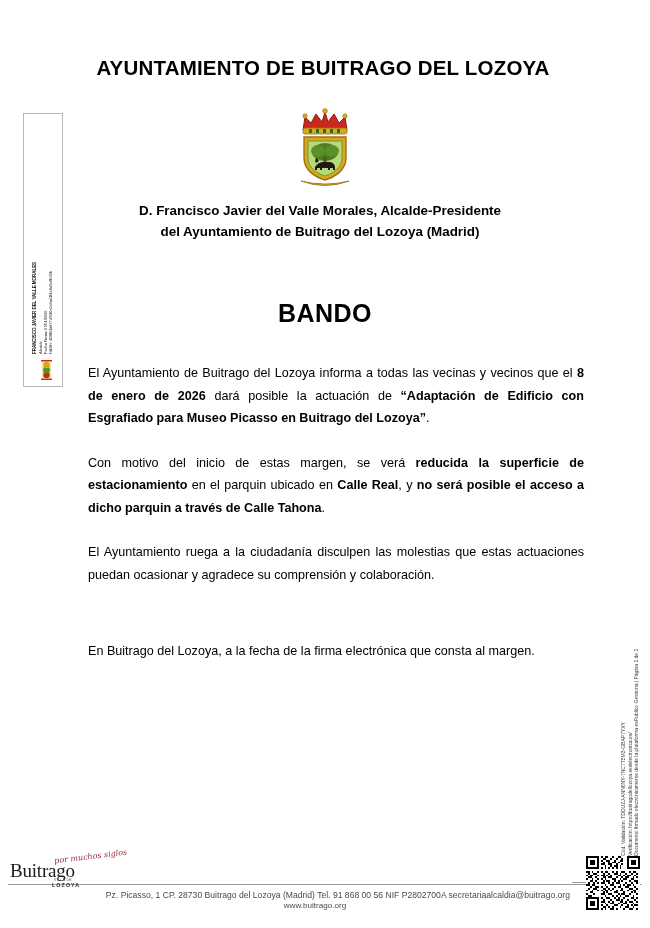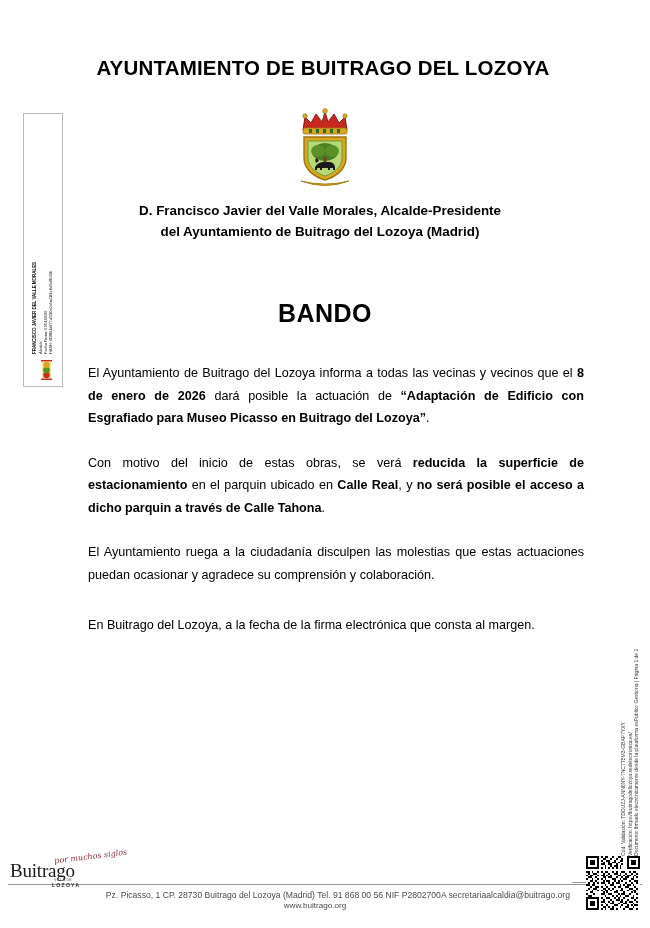--- a/index.html
+++ b/index.html
@@ -75,21 +75,21 @@
     left: 88px;
     width: 496px;
     font-size: 12.6px;
     line-height: 22.5px;
     text-align: justify;
   }
   .body-text p {
     margin: 0 0 22px 0;
   }
   .body-text p.spaced {
-    margin-bottom: 28px;
+    margin-bottom: 54px;
   }
   .body-text b { font-weight: bold; }
 
   
   .stamp-box {
     position: absolute;
     left: 23px;
     top: 113px;
     width: 38px;
     height: 272px;
@@ -298,21 +298,21 @@
   <div class="mayor-block">
     <div>D. Francisco Javier del Valle Morales, Alcalde-Presidente</div>
     <div>del Ayuntamiento de Buitrago del Lozoya (Madrid)</div>
   </div>
 
   <div class="bando">BANDO</div>
 
   <div class="body-text">
     <p><span>El Ayuntamiento de Buitrago del Lozoya informa a todas las vecinas y vecinos que el </span><b>8 de enero de 2026</b><span> dará posible la actuación de </span><b>“Adaptación de Edificio con Esgrafiado para Museo Picasso en Buitrago del Lozoya”</b><span>.</span></p>
 
-    <p><span>Con motivo del inicio de estas obras, se verá </span><b>reducida la superficie de estacionamiento</b><span> en el parquin ubicado en </span><b>Calle Real</b><span>, y </span><b>no será posible el acceso a dicho parquin a través de Calle Tahona</b><span>.</span></p>
+    <p><span>Con motivo del inicio de estas margen, se verá </span><b>reducida la superficie de estacionamiento</b><span> en el parquin ubicado en </span><b>Calle Real</b><span>, y </span><b>no será posible el acceso a dicho parquin a través de Calle Tahona</b><span>.</span></p>
 
     <p class="spaced">El Ayuntamiento ruega a la ciudadanía disculpen las molestias que estas actuaciones puedan ocasionar y agradece su comprensión y colaboración.</p>
 
     <p>En Buitrago del Lozoya, a la fecha de la firma electrónica que consta al margen.</p>
   </div>
 
   <div class="stamp-box">
     <div class="stamp-rot">
       <div class="stamp-seal">
         <svg viewBox="0 0 20 11" width="20" height="11" aria-hidden="true">

